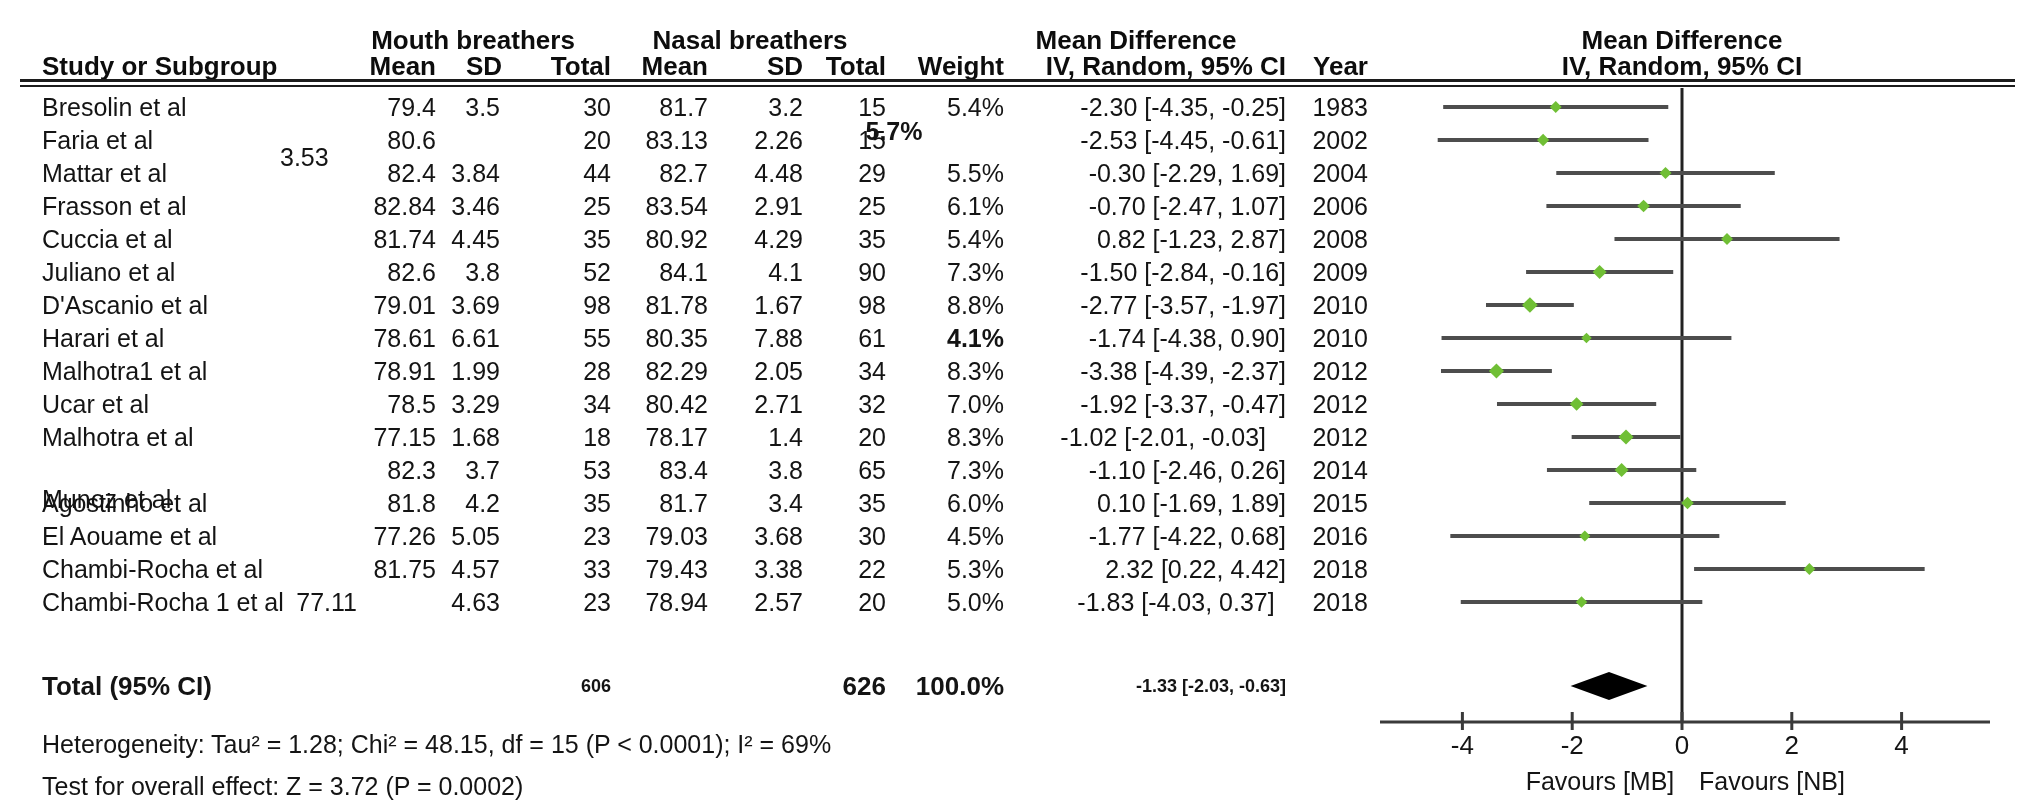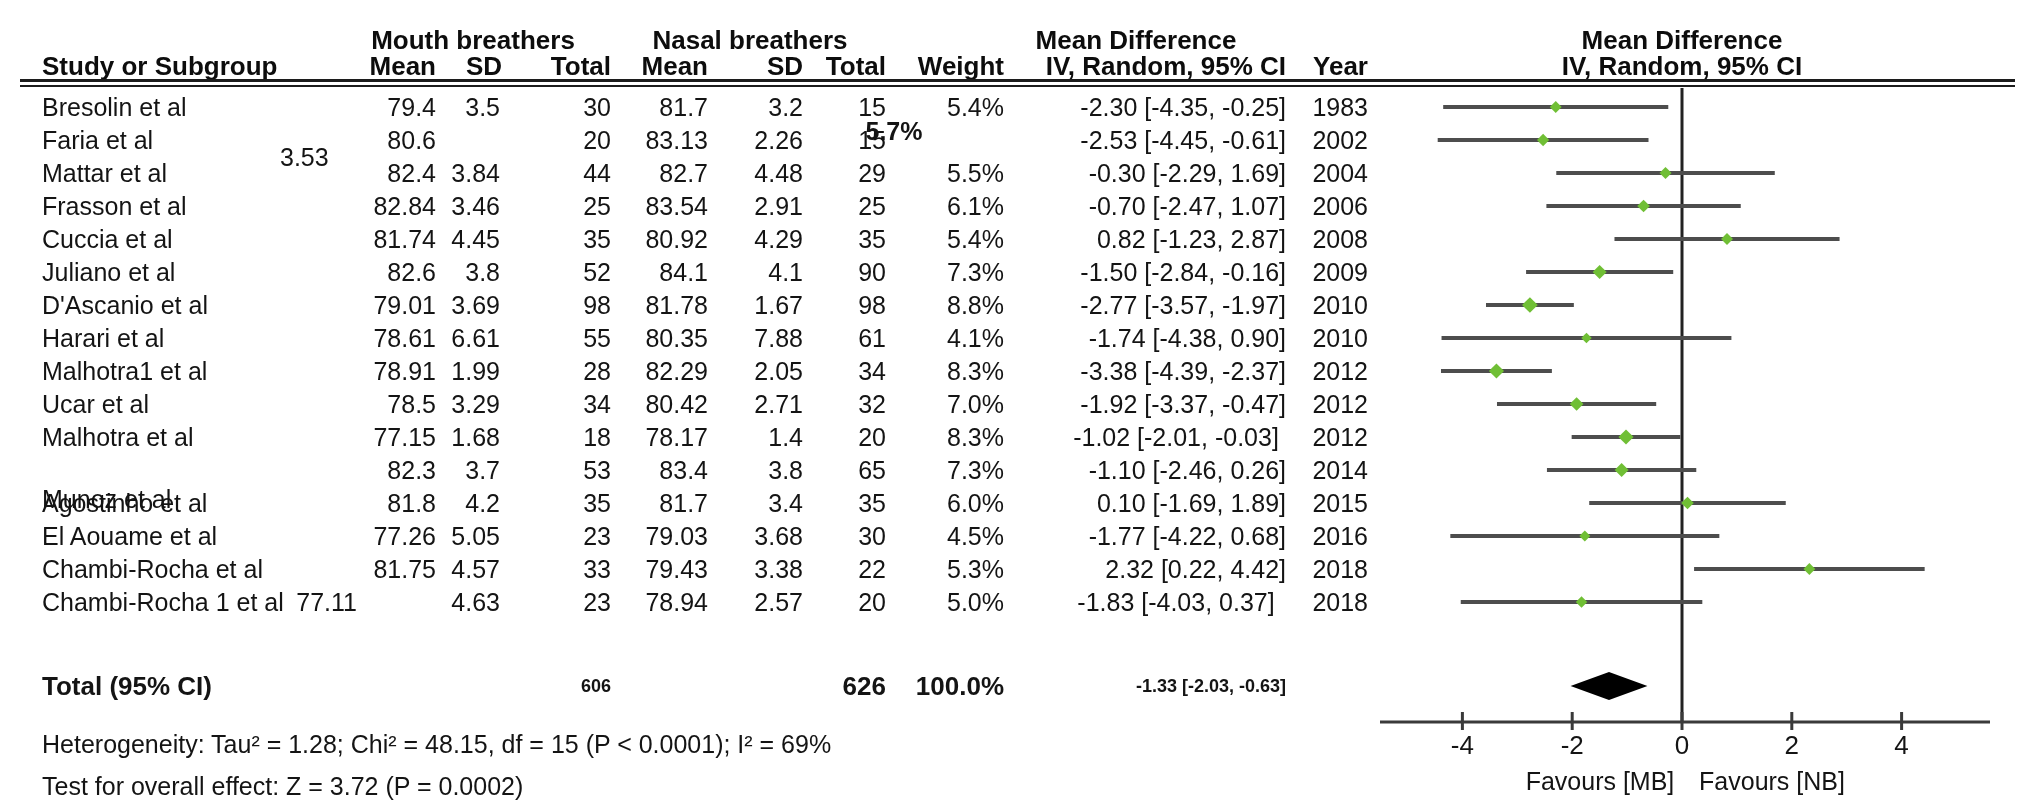--- a/index.html
+++ b/index.html
@@ -110,21 +110,21 @@
       <div class="cell" style="right:1035px;top:290px;width:220px;text-align:right;">8.8%</div>
       <div class="cell" style="right:753px;top:290px;width:220px;text-align:right;">-2.77 [-3.57, -1.97]</div>
       <div class="cell" style="right:671px;top:290px;width:220px;text-align:right;">2010</div>
       <div class="cell" style="left:42px;top:323px;">Harari et al</div>
       <div class="cell" style="right:1603px;top:323px;width:220px;text-align:right;">78.61</div>
       <div class="cell" style="right:1539px;top:323px;width:220px;text-align:right;">6.61</div>
       <div class="cell" style="right:1428px;top:323px;width:220px;text-align:right;">55</div>
       <div class="cell" style="right:1331px;top:323px;width:220px;text-align:right;">80.35</div>
       <div class="cell" style="right:1236px;top:323px;width:220px;text-align:right;">7.88</div>
       <div class="cell" style="right:1153px;top:323px;width:220px;text-align:right;">61</div>
-      <div class="cell" style="right:1035px;top:323px;width:220px;text-align:right;">4.1%</div>
+      <div class="cell" style="right:1035px;top:323px;width:220px;text-align:right;font-weight:bold;">4.1%</div>
       <div class="cell" style="right:753px;top:323px;width:220px;text-align:right;">-1.74 [-4.38, 0.90]</div>
       <div class="cell" style="right:671px;top:323px;width:220px;text-align:right;">2010</div>
       <div class="cell" style="left:42px;top:356px;">Malhotra1 et al</div>
       <div class="cell" style="right:1603px;top:356px;width:220px;text-align:right;">78.91</div>
       <div class="cell" style="right:1539px;top:356px;width:220px;text-align:right;">1.99</div>
       <div class="cell" style="right:1428px;top:356px;width:220px;text-align:right;">28</div>
       <div class="cell" style="right:1331px;top:356px;width:220px;text-align:right;">82.29</div>
       <div class="cell" style="right:1236px;top:356px;width:220px;text-align:right;">2.05</div>
       <div class="cell" style="right:1153px;top:356px;width:220px;text-align:right;">34</div>
       <div class="cell" style="right:1035px;top:356px;width:220px;text-align:right;">8.3%</div>
@@ -141,21 +141,21 @@
       <div class="cell" style="right:753px;top:389px;width:220px;text-align:right;">-1.92 [-3.37, -0.47]</div>
       <div class="cell" style="right:671px;top:389px;width:220px;text-align:right;">2012</div>
       <div class="cell" style="left:42px;top:422px;">Malhotra et al</div>
       <div class="cell" style="right:1603px;top:422px;width:220px;text-align:right;">77.15</div>
       <div class="cell" style="right:1539px;top:422px;width:220px;text-align:right;">1.68</div>
       <div class="cell" style="right:1428px;top:422px;width:220px;text-align:right;">18</div>
       <div class="cell" style="right:1331px;top:422px;width:220px;text-align:right;">78.17</div>
       <div class="cell" style="right:1236px;top:422px;width:220px;text-align:right;">1.4</div>
       <div class="cell" style="right:1153px;top:422px;width:220px;text-align:right;">20</div>
       <div class="cell" style="right:1035px;top:422px;width:220px;text-align:right;">8.3%</div>
-      <div class="cell" style="right:753px;top:422px;width:220px;text-align:center;">-1.02 [-2.01, -0.03]</div>
+      <div class="cell" style="right:773px;top:422px;width:220px;text-align:right;">-1.02 [-2.01, -0.03]</div>
       <div class="cell" style="right:671px;top:422px;width:220px;text-align:right;">2012</div>
       <div class="cell" style="left:42px;top:469px;margin-top:15px;">Munoz et al</div>
       <div class="cell" style="right:1603px;top:455px;width:220px;text-align:right;">82.3</div>
       <div class="cell" style="right:1539px;top:455px;width:220px;text-align:right;">3.7</div>
       <div class="cell" style="right:1428px;top:455px;width:220px;text-align:right;">53</div>
       <div class="cell" style="right:1331px;top:455px;width:220px;text-align:right;">83.4</div>
       <div class="cell" style="right:1236px;top:455px;width:220px;text-align:right;">3.8</div>
       <div class="cell" style="right:1153px;top:455px;width:220px;text-align:right;">65</div>
       <div class="cell" style="right:1035px;top:455px;width:220px;text-align:right;">7.3%</div>
       <div class="cell" style="right:753px;top:455px;width:220px;text-align:right;">-1.10 [-2.46, 0.26]</div>

